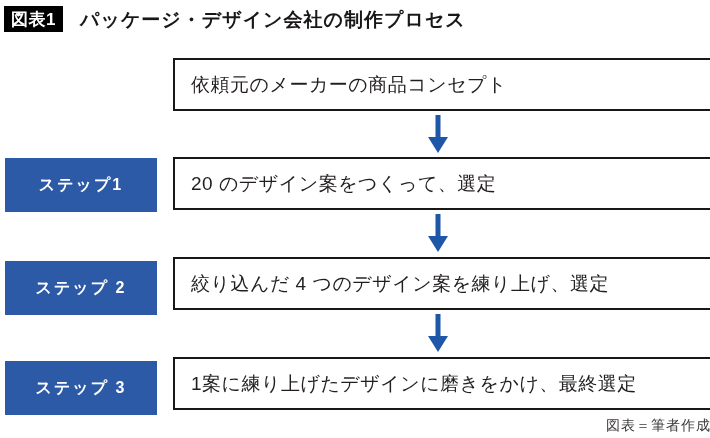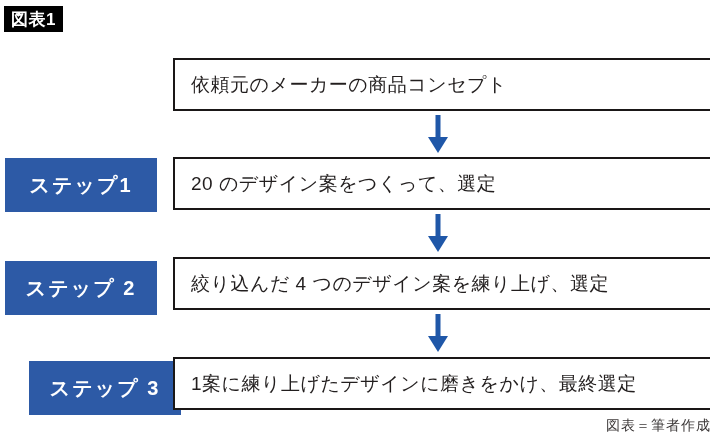--- a/index.html
+++ b/index.html
@@ -65,31 +65,31 @@
   .proc-box.row-2 { top: 257px; }
   .proc-box.row-3 { top: 357px; }
   
   .step-label {
     position: absolute;
     left: 5px;
     width: 152px;
     height: 54px;
     background: #2d5aa6;
     color: #ffffff;
-    font-size: 20px;
+    font-size: 16px;
     font-weight: bold;
     display: flex;
     align-items: center;
     justify-content: center;
     letter-spacing: 2px;
     white-space: nowrap;
   }
   .step-label.s-0 { top: 158px; }
   .step-label.s-1 { top: 261px; }
-  .step-label.s-2 { top: 361px; margin-left: 24px; }
+  .step-label.s-2 { top: 361px; }
   
   .down-arrow {
     position: absolute;
     left: 427px;
     width: 22px;
     height: 38px;
   }
   .down-arrow.a-0 { top: 115px; }
   .down-arrow.a-1 { top: 214px; }
   .down-arrow.a-2 { top: 314px; }
@@ -102,20 +102,21 @@
     color: #3c3838;
     letter-spacing: 1px;
   }
 </style>
 </head>
 <body>
 
 <div class="canvas">
 
   <div class="fig-badge">図表1</div>
+  <div class="fig-title">パッケージ・デザイン会社の制作プロセス</div>
 
   <div class="proc-box row-0">依頼元のメーカーの商品コンセプト</div>
 
   <svg class="down-arrow a-0" viewBox="0 0 22 38" xmlns="http://www.w3.org/2000/svg">
     <rect x="8.5" y="0" width="5" height="23" fill="#1f57a8"></rect>
     <polygon points="1,22 21,22 11,38" fill="#1f57a8"></polygon>
   </svg>
 
   <div class="step-label s-0">ステップ1</div>
   <div class="proc-box row-1">20 のデザイン案をつくって、選定</div>

